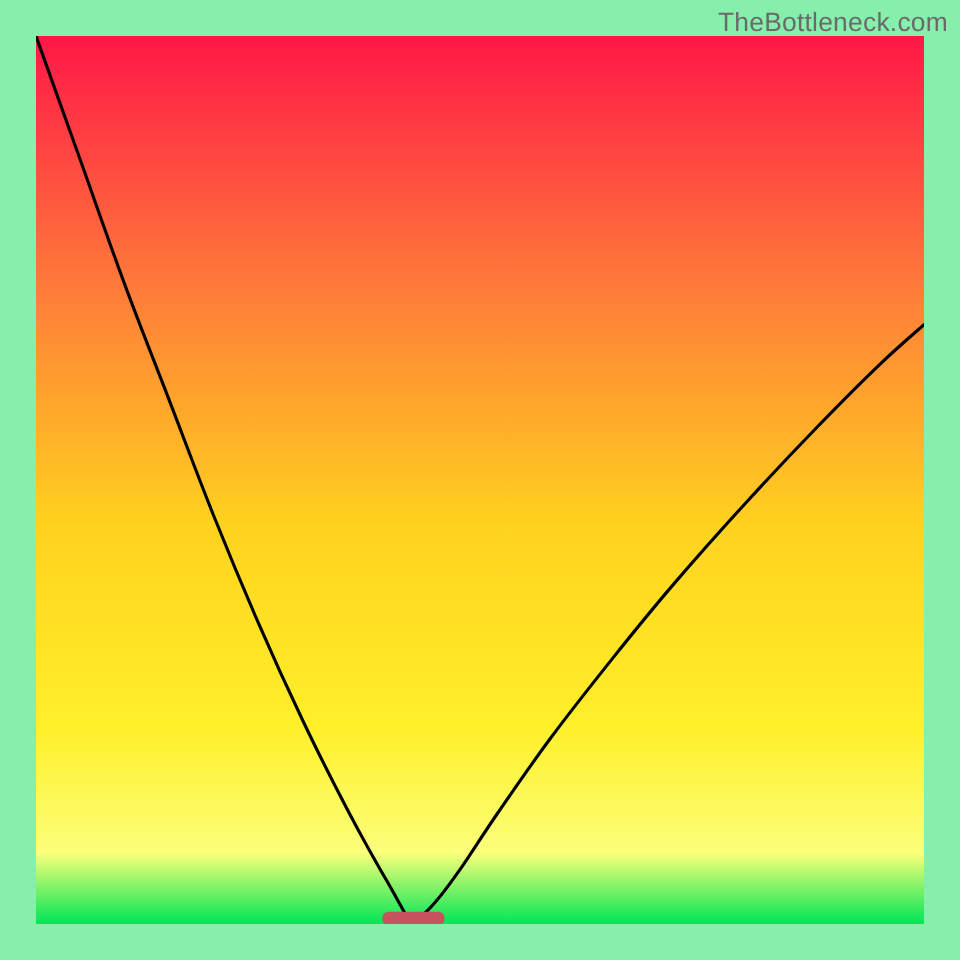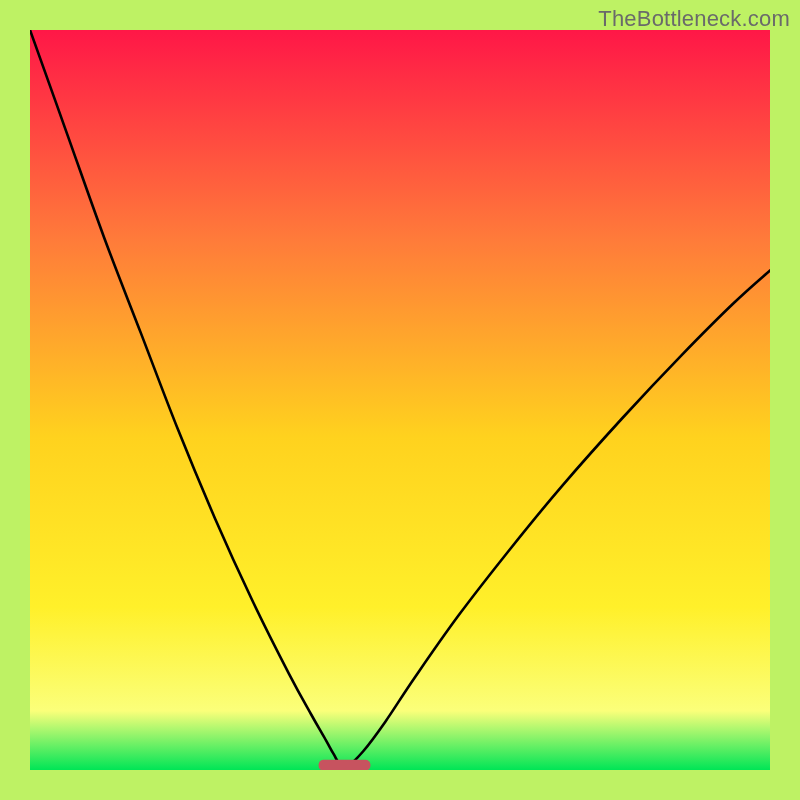--- a/index.html
+++ b/index.html
@@ -8,21 +8,21 @@
     width: 800px;
     height: 800px;
     overflow: hidden;
     background: #000;
     font-family: Arial, Helvetica, sans-serif;
   }
   .frame {
     position: absolute;
     left: 0; top: 0;
     width: 800px; height: 800px;
-    background: #bef264;
+    background: #86efac;
   }
   .plot-area {
     position: absolute;
     left: 30px;
     top: 30px;
     width: 740px;
     height: 740px;
     overflow: hidden;
   }
   .plot-area svg {

